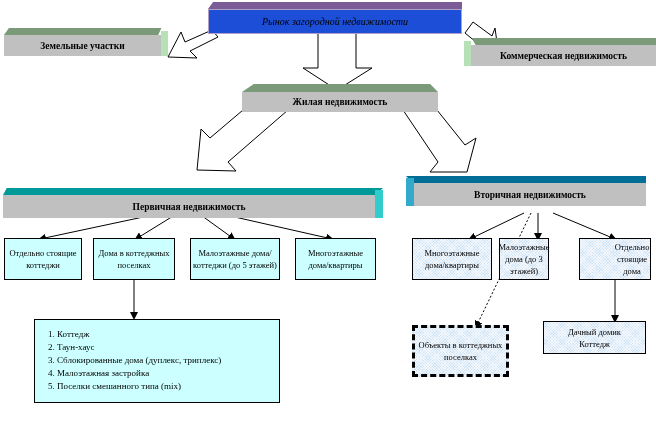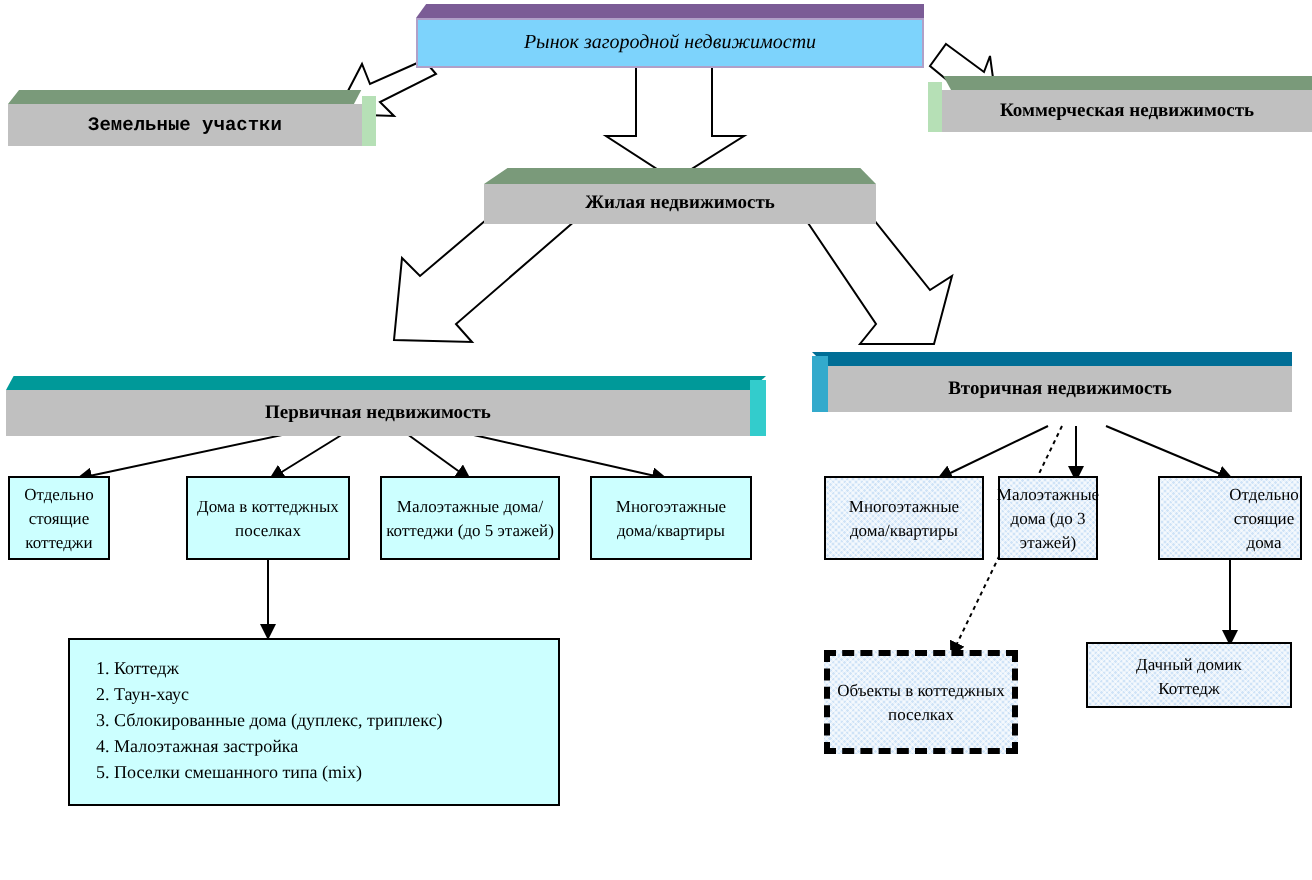--- a/index.html
+++ b/index.html
@@ -46,24 +46,24 @@
 
   <line x1="524" y1="213" x2="470" y2="239" stroke="#000" marker-end="url(#ah)"></line>
   <line x1="538" y1="213" x2="538" y2="239" stroke="#000" marker-end="url(#ah)"></line>
   <line x1="553" y1="213" x2="615" y2="239" stroke="#000" marker-end="url(#ah)"></line>
   <line x1="531" y1="213" x2="476" y2="327" stroke="#000" stroke-dasharray="2,2" marker-end="url(#ah)"></line>
   <line x1="615" y1="280" x2="615" y2="321" stroke="#000" marker-end="url(#ah)"></line>
 </svg>
 
 <div class="box3d" style="left:208px;top:2px;width:254px;height:32px;">
   <div class="top" style="height:7px;background:#7b5c96;clip-path:polygon(2% 0,100% 0,100% 100%,0 100%);"></div>
-  <div class="face" style="top:7px;background:#7dd3fc;border:1px solid #b0a0c8;font-weight:normal;font-style:italic;font-size:10px;">Рынок загородной недвижимости</div>
+  <div class="face" style="top:7px;background:#1d4ed8;border:1px solid #b0a0c8;font-weight:normal;font-style:italic;font-size:10px;">Рынок загородной недвижимости</div>
 </div>
 
-<div class="box3d" style="left:4px;top:45px;width:184px;height:28px;font-family:Liberation Mono, monospace;">
+<div class="box3d" style="left:4px;top:28px;width:164px;height:28px;">
   <div class="top" style="height:7px;background:#7a9a7a;clip-path:polygon(3% 0,96% 0,94% 100%,0 100%);"></div>
   <div class="side" style="right:0;width:7px;top:3px;background:#b6e0b6;"></div>
   <div class="face" style="top:7px;right:7px;">Земельные участки</div>
 </div>
 
 <div class="box3d" style="left:464px;top:38px;width:192px;height:28px;">
   <div class="top" style="height:7px;background:#7a9a7a;clip-path:polygon(4% 0,100% 0,100% 100%,6% 100%);"></div>
   <div class="side" style="left:0;width:7px;top:3px;background:#b6e0b6;"></div>
   <div class="face" style="top:7px;left:7px;">Коммерческая недвижимость</div>
 </div>
@@ -78,21 +78,21 @@
   <div class="side" style="right:0;width:8px;top:2px;background:#33cccc;"></div>
   <div class="face" style="top:7px;right:8px;">Первичная недвижимость</div>
 </div>
 
 <div class="box3d" style="left:406px;top:176px;width:240px;height:30px;">
   <div class="top" style="height:7px;background:#006e96;clip-path:polygon(0 0,100% 0,100% 100%,3% 100%);"></div>
   <div class="side" style="left:0;width:8px;top:2px;background:#33aacc;"></div>
   <div class="face" style="top:7px;left:8px;">Вторичная недвижимость</div>
 </div>
 
-<div class="node cyan" style="left:4px;top:238px;width:51px;height:42px;">
+<div class="node cyan" style="left:4px;top:238px;width:78px;height:42px;">
   <span>Отдельно стоящие коттеджи</span>
 </div>
 <div class="node cyan" style="left:93px;top:238px;width:82px;height:42px;">
   <span>Дома в коттеджных поселках</span>
 </div>
 <div class="node cyan" style="left:190px;top:238px;width:90px;height:42px;">
   <span>Малоэтажные дома/коттеджи (до 5 этажей)</span>
 </div>
 <div class="node cyan" style="left:295px;top:238px;width:81px;height:42px;">
   <span>Многоэтажные дома/квартиры</span>

